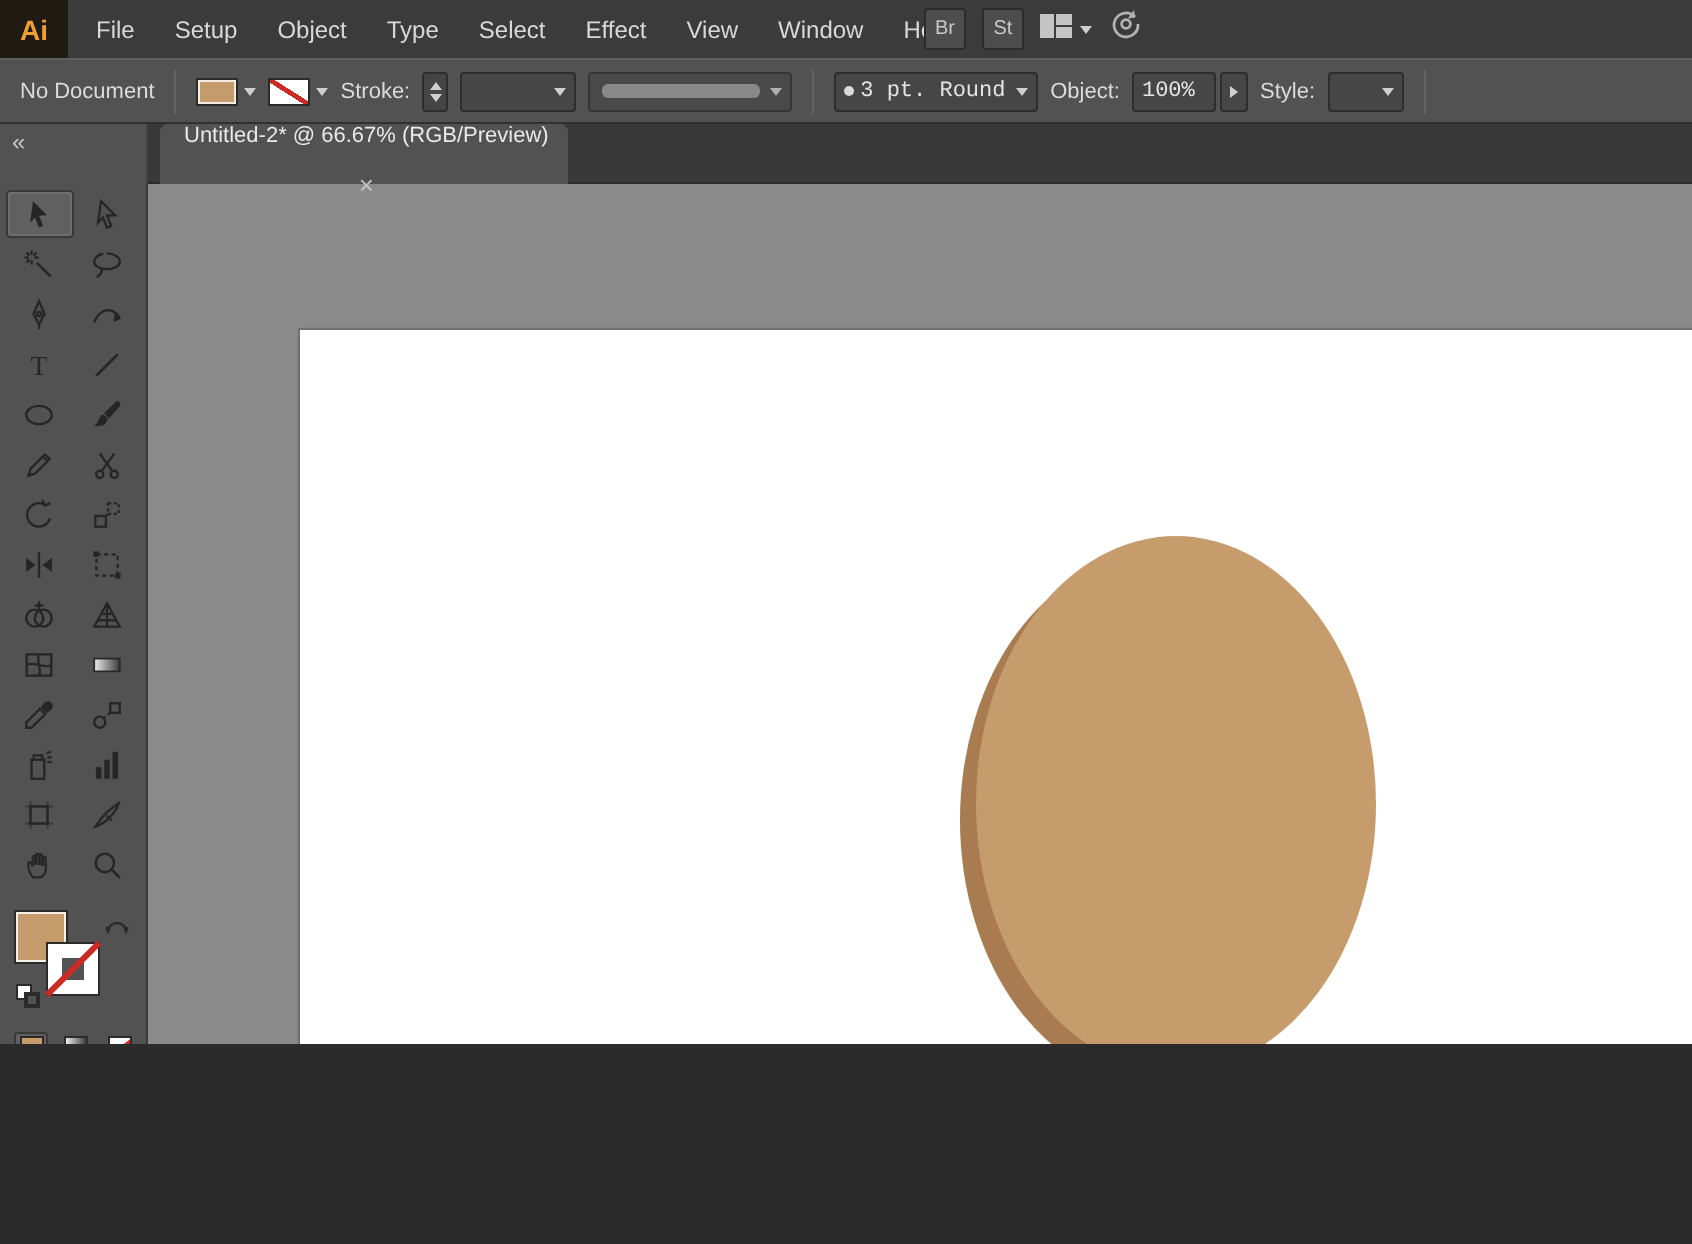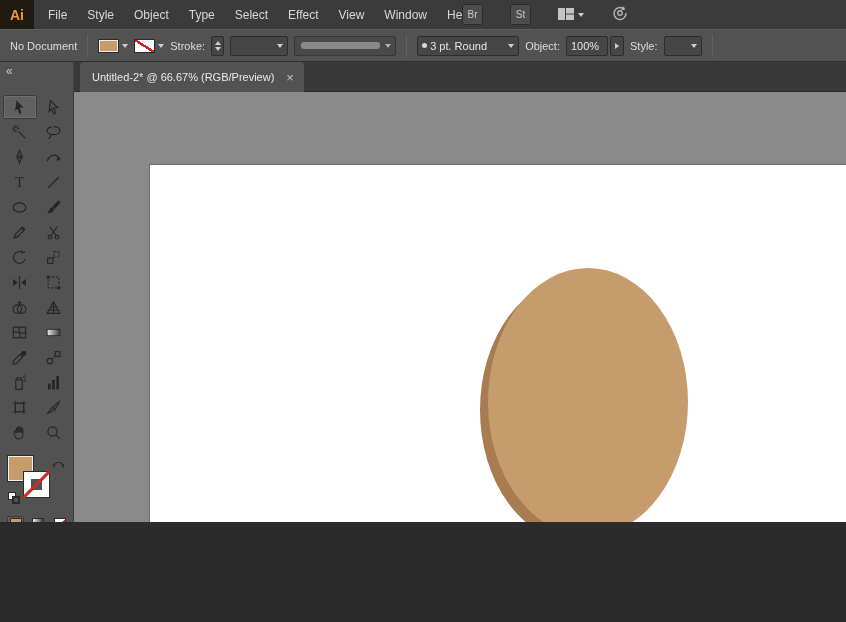--- a/index.html
+++ b/index.html
@@ -14,21 +14,21 @@
   .menubar {
     position:absolute; top:0; left:0; right:0; height:29px;
     background:#3b3b3b; display:flex; align-items:center; z-index:30;
   }
   .ai-logo {
     width:34px; height:29px; background:#1f1a12; color:#ef9d35;
     font-weight:bold; font-size:14px; display:flex; align-items:center; justify-content:center;
   }
   #menu-items { display:flex; align-items:center; margin-left:4px; }
   .menu-item { color:#d8d8d8; font-size:12px; padding:0 10px; cursor:default; }
-  .menu-right { position:absolute; left:462px; top:0; height:29px; display:flex; align-items:center; gap:27px; }
+  .menu-right { position:absolute; left:462px; top:0; height:29px; display:flex; align-items:center; gap:8px; }
   .tile {
     width:21px; height:21px; background:#4d4d4d; border:1px solid #2c2c2c; border-radius:2px;
     color:#c9c9c9; font-size:10px; display:flex; align-items:center; justify-content:center; padding:0;
     font-family:"Liberation Sans", sans-serif;
   }
   .ws-switch { display:flex; align-items:center; gap:4px; }
 
   
   .controlbar {
     position:absolute; top:29px; left:0; right:0; height:33px;
@@ -50,39 +50,39 @@
   .stepper {
     width:13px; height:20px; background:#454545; border:1px solid #2d2d2d; border-radius:2px;
     display:flex; flex-direction:column; align-items:center; justify-content:center; gap:2px;
   }
   .ucaret { width:0; height:0; border-left:3px solid transparent; border-right:3px solid transparent; border-bottom:4px solid #cfcfcf; }
   .dcaret { width:0; height:0; border-left:3px solid transparent; border-right:3px solid transparent; border-top:4px solid #cfcfcf; }
   .combo {
     height:20px; background:#464646; border:1px solid #2d2d2d; border-radius:2px;
     display:flex; align-items:center; padding:0 4px; gap:3px;
   }
-  .combo .combo-val { flex:1; color:#e4e4e4; font-size:11px; white-space:nowrap; overflow:hidden; }
+  .combo .combo-val { flex:1; color:#e4e4e4; font-size:11px; white-space:nowrap; overflow:hidden;font-family:Liberation Mono, monospace; }
   .combo.disabled { opacity:.75; }
   .profile-bar { flex:1; height:7px; background:#9c9c9c; border-radius:3px; margin:0 2px; }
   .dot { width:5px; height:5px; border-radius:50%; background:#d9d9d9; flex:none; }
   .arrow-btn { width:14px; height:20px; background:#464646; border:1px solid #2d2d2d; border-radius:2px; display:flex; align-items:center; justify-content:center; margin-left:-4px; }
   .btn {
     height:21px; padding:0 10px; background:#585858; border:1px solid #2a2a2a; border-radius:3px;
     color:#e6e6e6; font-size:11px; box-shadow:inset 0 1px 0 rgba(255,255,255,.12);
     font-family:"Liberation Sans", sans-serif;
   }
 
   
   .tabrow { position:absolute; top:62px; left:0; right:0; height:30px; background:#393939; border-bottom:1px solid #2b2b2b; z-index:20; }
   .tools-header { position:absolute; left:0; top:0; width:74px; height:30px; background:#525252; border-right:1px solid #444; }
   .collapse { position:absolute; left:6px; top:2px; color:#c9c9c9; font-size:12px; letter-spacing:-1px; }
   .tab {
     position:absolute; left:80px; top:0; height:30px; background:#525252;
     display:flex; align-items:center; gap:12px; padding:0 10px 0 12px;
-    font-size:11px; color:#e9e9e9; border-radius:4px 4px 0 0; white-space:nowrap;
+    font-size:11px; color:#e9e9e9; border-radius:4px 4px 0 0; white-space:nowrap;flex-direction:column;
   }
   .tab .close { color:#c2c2c2; font-size:13px; line-height:1; }
 
   
   .toolbar {
     position:absolute; left:0; top:92px; width:74px; bottom:0;
     background:#525252; border-right:1px solid #3a3a3a; z-index:10;
   }
   #tool-grid { display:grid; grid-template-columns:34px 34px; justify-content:center; row-gap:1px; padding-top:3px; }
   .tool { height:24px; display:flex; align-items:center; justify-content:center; color:#262626; border-radius:2px; }
@@ -137,21 +137,21 @@
 </style>
 </head>
 <body>
 
 <div id="app">
 
   <header class="menubar">
     <div class="ai-logo">Ai</div>
     <nav id="menu-items">
         <span class="menu-item">File</span>
-        <span class="menu-item">Style</span>
+        <span class="menu-item">Setup</span>
         <span class="menu-item">Object</span>
         <span class="menu-item">Type</span>
         <span class="menu-item">Select</span>
         <span class="menu-item">Effect</span>
         <span class="menu-item">View</span>
         <span class="menu-item">Window</span>
         <span class="menu-item">Help</span>
       </nav>
     <div class="menu-right">
       <button class="tile">Br</button>

